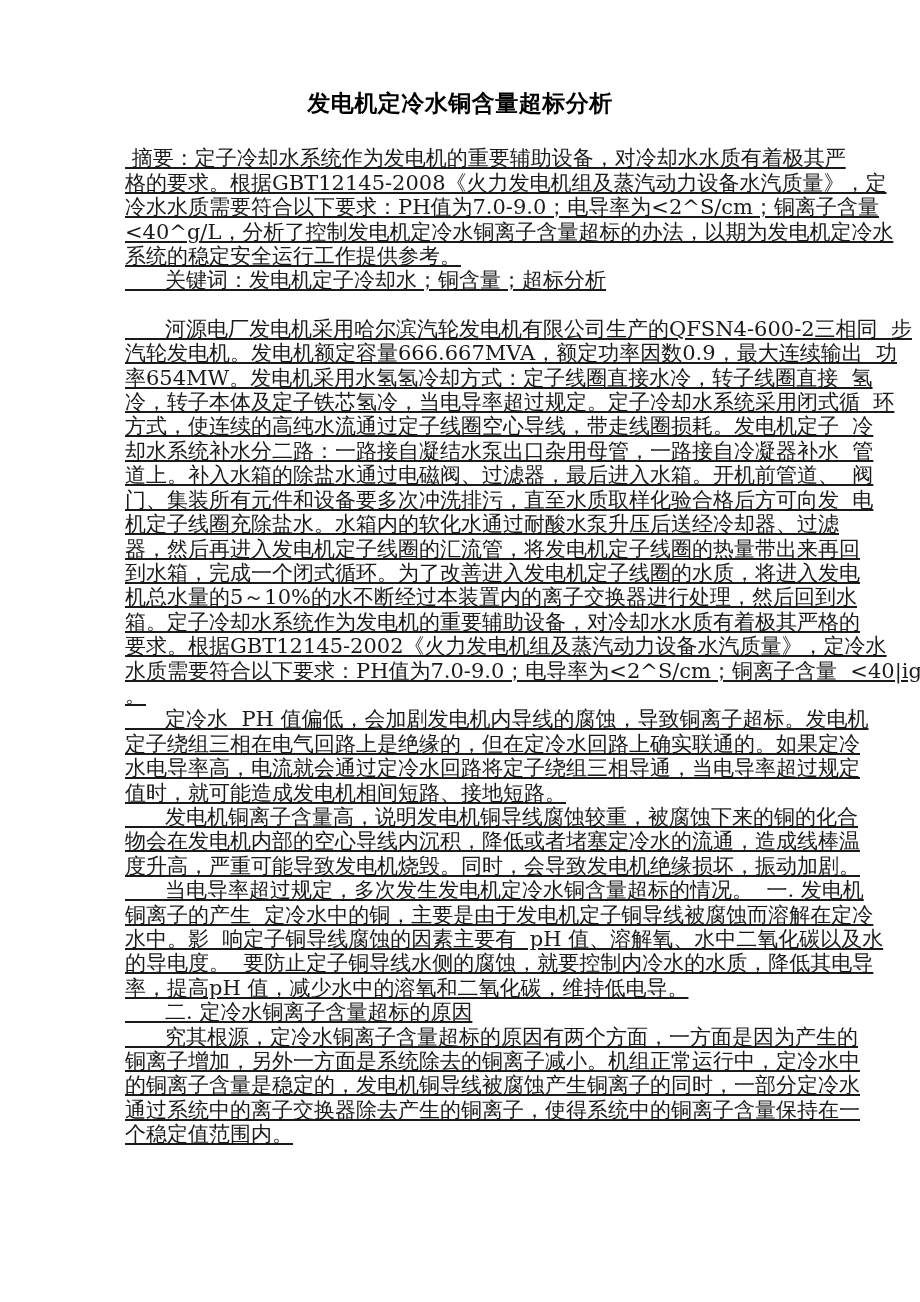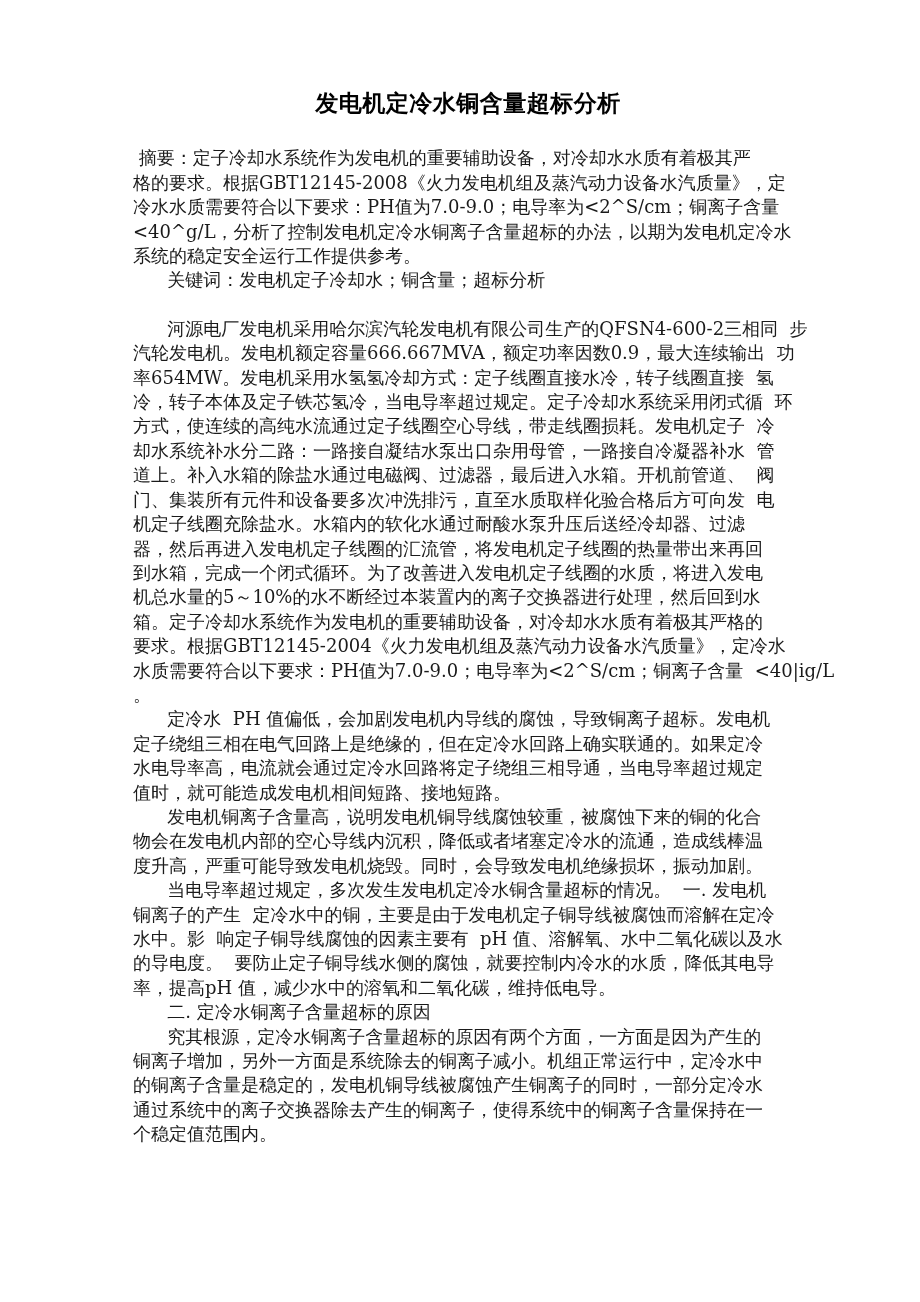--- a/index.html
+++ b/index.html
@@ -1,23 +1,23 @@
 <!DOCTYPE html>
 <html><head>
 <meta charset="utf-8">
 <style>
   html, body { margin: 0; padding: 0; background: #ffffff; }
   body { width: 920px; height: 1302px; position: relative; overflow: hidden;
          font-family: "DejaVu Serif", "Liberation Serif", serif; color: #111; }
-  .page { position: absolute; left: 8px; top: 0; width: 788px; height: 1302px; background: #fff; }
+  .page { position: absolute; left: 0; top: 0; width: 788px; height: 1302px; background: #fff; }
   .title { position: absolute; left: 0; width: 920px; top: 88px; text-align: center;
            font-family: "DejaVu Sans", "Liberation Sans", sans-serif; font-weight: bold;
            font-size: 23px; letter-spacing: 0.5px; color: #000; }
-  .line { position: absolute; left: 125px; white-space: nowrap; font-size: 18px;
-          line-height: 24px; color: #1a1a1a; }
+  .line { position: absolute; left: 125px; white-space: nowrap; font-size: 21px;
+          line-height: 24px; color: #1a1a1a; text-decoration: underline; }
 </style>
 </head>
 <body>
 
 <div class="page">
   <div class="title">发电机定冷水铜含量超标分析</div>
   <div id="body-lines">
       <div class="line" style="top: 146px; white-space: pre;"> 摘要：定子冷却水系统作为发电机的重要辅助设备，对冷却水水质有着极其严</div>
       <div class="line" style="top: 171px; white-space: pre;">格的要求。根据GBT12145-2008《火力发电机组及蒸汽动力设备水汽质量》，定</div>
       <div class="line" style="top: 195px; white-space: pre;">冷水水质需要符合以下要求：PH值为7.0-9.0；电导率为&lt;2^S/cm；铜离子含量</div>
@@ -30,21 +30,21 @@
       <div class="line" style="top: 390px; white-space: pre;">冷，转子本体及定子铁芯氢冷，当电导率超过规定。定子冷却水系统采用闭式循  环</div>
       <div class="line" style="top: 414px; white-space: pre;">方式，使连续的高纯水流通过定子线圈空心导线，带走线圈损耗。发电机定子  冷</div>
       <div class="line" style="top: 439px; white-space: pre;">却水系统补水分二路：一路接自凝结水泵出口杂用母管，一路接自冷凝器补水  管</div>
       <div class="line" style="top: 463px; white-space: pre;">道上。补入水箱的除盐水通过电磁阀、过滤器，最后进入水箱。开机前管道、  阀</div>
       <div class="line" style="top: 488px; white-space: pre;">门、集装所有元件和设备要多次冲洗排污，直至水质取样化验合格后方可向发  电</div>
       <div class="line" style="top: 512px; white-space: pre;">机定子线圈充除盐水。水箱内的软化水通过耐酸水泵升压后送经冷却器、过滤</div>
       <div class="line" style="top: 537px; white-space: pre;">器，然后再进入发电机定子线圈的汇流管，将发电机定子线圈的热量带出来再回</div>
       <div class="line" style="top: 561px; white-space: pre;">到水箱，完成一个闭式循环。为了改善进入发电机定子线圈的水质，将进入发电</div>
       <div class="line" style="top: 585px; white-space: pre;">机总水量的5～10%的水不断经过本装置内的离子交换器进行处理，然后回到水</div>
       <div class="line" style="top: 610px; white-space: pre;">箱。定子冷却水系统作为发电机的重要辅助设备，对冷却水水质有着极其严格的</div>
-      <div class="line" style="top: 634px; white-space: pre;">要求。根据GBT12145-2004《火力发电机组及蒸汽动力设备水汽质量》，定冷水</div>
+      <div class="line" style="top: 634px; white-space: pre;">要求。根据GBT12145-2002《火力发电机组及蒸汽动力设备水汽质量》，定冷水</div>
       <div class="line" style="top: 659px; white-space: pre;">水质需要符合以下要求：PH值为7.0-9.0；电导率为&lt;2^S/cm；铜离子含量  &lt;40|ig/L</div>
       <div class="line" style="top: 683px; white-space: pre;">。</div>
       <div class="line" style="top: 707px; white-space: pre;">      定冷水  PH 值偏低，会加剧发电机内导线的腐蚀，导致铜离子超标。发电机</div>
       <div class="line" style="top: 732px; white-space: pre; text-align: center;">定子绕组三相在电气回路上是绝缘的，但在定冷水回路上确实联通的。如果定冷</div>
       <div class="line" style="top: 756px; white-space: pre;">水电导率高，电流就会通过定冷水回路将定子绕组三相导通，当电导率超过规定</div>
       <div class="line" style="top: 781px; white-space: pre;">值时，就可能造成发电机相间短路、接地短路。</div>
       <div class="line" style="top: 805px; white-space: pre;">      发电机铜离子含量高，说明发电机铜导线腐蚀较重，被腐蚀下来的铜的化合</div>
       <div class="line" style="top: 829px; white-space: pre;">物会在发电机内部的空心导线内沉积，降低或者堵塞定冷水的流通，造成线棒温</div>
       <div class="line" style="top: 854px; white-space: pre;">度升高，严重可能导致发电机烧毁。同时，会导致发电机绝缘损坏，振动加剧。</div>
       <div class="line" style="top: 878px; white-space: pre;">      当电导率超过规定，多次发生发电机定冷水铜含量超标的情况。  一. 发电机</div>

